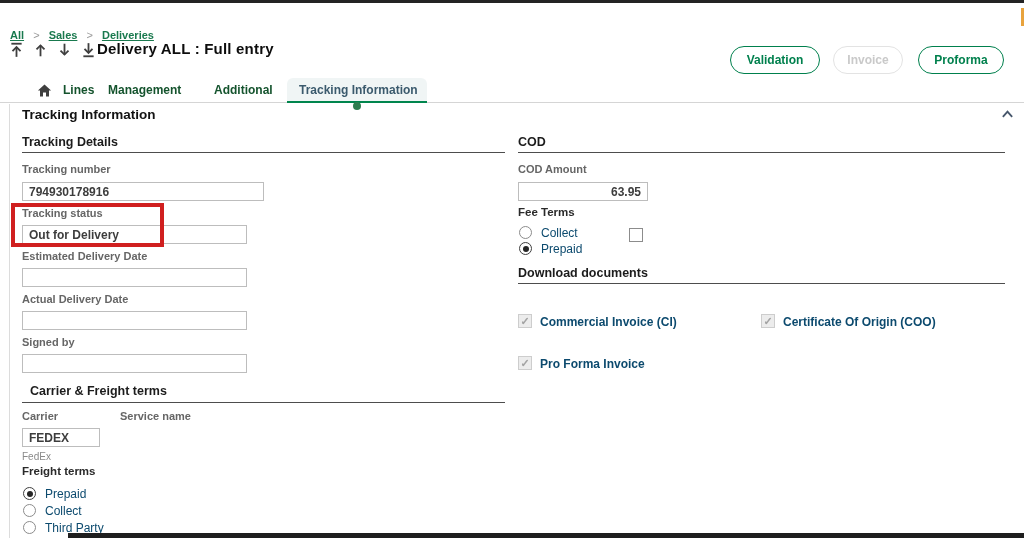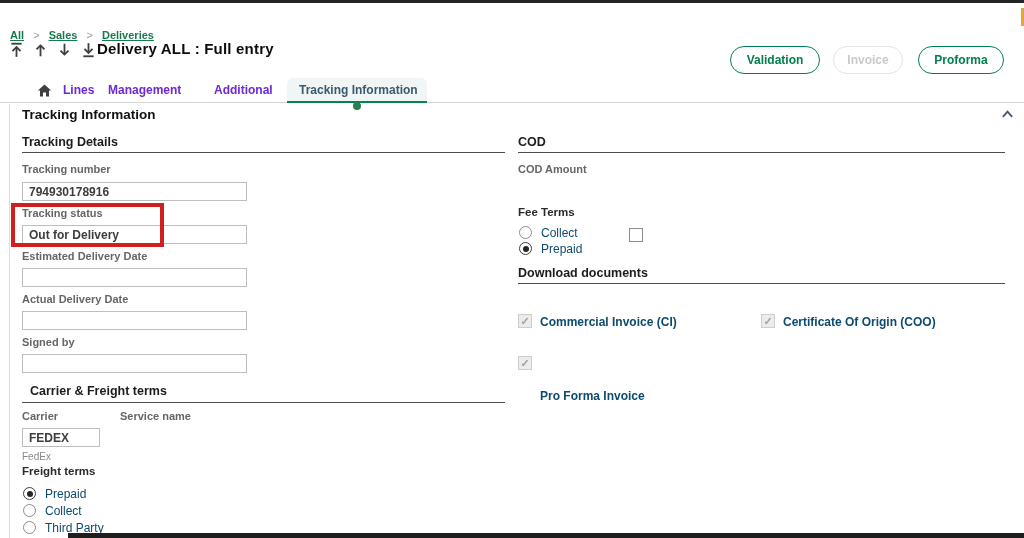--- a/index.html
+++ b/index.html
@@ -28,21 +28,21 @@
   .pill-btn {
     height:28px; border-radius:14px; background:#fff;
     font-size:12px; font-weight:700; text-align:center;
     display:flex; align-items:center; justify-content:center; cursor:pointer;
   }
   .pill-btn.green { border:1.5px solid #00804d; color:#00804d; }
   .pill-btn.disabled { border:1.5px solid #e3e3e3; color:#c9c9c9; cursor:default; }
 
   
   .tabs-line { left:0; top:102px; width:1024px; height:1px; background:#d5d5d5; }
-  .tab { font-size:12px; font-weight:700; color:#6d28d9; cursor:pointer; }
+  .tab { font-size:12px; font-weight:700; color:#14532d; cursor:pointer; }
   .tab-active-bg {
     left:287px; top:78px; width:140px; height:25px;
     background:#f0f5f5; border-radius:6px 6px 0 0;
   }
   .tab-active-label { left:299px; top:83px; font-size:12px; font-weight:700; color:#3b5a6d; cursor:pointer; }
   .tab-underline { left:287px; top:101px; width:140px; height:2px; background:#00854d; }
   .tab-dot { left:353px; top:102px; width:8px; height:8px; border-radius:50%; background:#2e7d4f; }
 
   .left-vline { left:9px; top:104px; width:1px; height:434px; background:#dcdcdc; }
 
@@ -146,21 +146,21 @@
 
   <div class="abs section-title">Tracking Information</div>
   <svg class="abs" style="left:1001px; top:109px; width:13px; height:10px;" viewBox="0 0 14 10">
     <path d="M2 8 L7 2.5 L12 8" fill="none" stroke="#46566b" stroke-width="2"></path>
   </svg>
 
   <div class="abs subheading" style="left:22px; top:135px;">Tracking Details</div>
   <div class="abs rule" style="left:22px; top:152px; width:483px;"></div>
 
   <div class="abs field-label" style="left:22px; top:163px;">Tracking number</div>
-  <input class="tbox" style="left: 22px; top: 182px; width: 225px;" readonly="" value="794930178916">
+  <input class="tbox" style="left: 22px; top: 182px; width: 242px;" readonly="" value="794930178916">
 
   <div class="abs field-label" style="left:22px; top:207px;">Tracking status</div>
   <input class="tbox" style="left: 22px; top: 225px; width: 225px;" readonly="" value="Out for Delivery">
   <div class="abs annotation-box"></div>
 
   <div class="abs field-label" style="left:22px; top:250px;">Estimated Delivery Date</div>
   <input class="tbox" style="left: 22px; top: 268px; width: 225px;" value="">
 
   <div class="abs field-label" style="left:22px; top:293px;">Actual Delivery Date</div>
   <input class="tbox" style="left: 22px; top: 311px; width: 225px;" value="">
@@ -181,35 +181,36 @@
   <div class="abs radio-label" style="left:45px; top:487px;">Prepaid</div>
   <span class="radio" style="left:23px; top:504px;"></span>
   <div class="abs radio-label" style="left:45px; top:504px;">Collect</div>
   <span class="radio" style="left:23px; top:521px;"></span>
   <div class="abs radio-label" style="left:45px; top:521px;">Third Party</div>
 
   <div class="abs subheading" style="left:518px; top:135px;">COD</div>
   <div class="abs rule" style="left:518px; top:152px; width:487px;"></div>
 
   <div class="abs field-label" style="left:518px; top:163px;">COD Amount</div>
+  <input class="tbox num" style="left: 518px; top: 182px; width: 130px;" readonly="" value="63.95">
 
   <div class="abs group-label" style="left:518px; top:206px;">Fee Terms</div>
   <span class="radio" style="left:519px; top:226px;"></span>
   <div class="abs radio-label" style="left:541px; top:226px;">Collect</div>
   <span class="radio selected" style="left:519px; top:242px;"></span>
   <div class="abs radio-label" style="left:541px; top:242px;">Prepaid</div>
 
   <span class="checkbox" style="left:629px; top:228px;"></span>
 
   <div class="abs subheading" style="left:518px; top:266px;">Download documents</div>
   <div class="abs rule" style="left:518px; top:283px; width:487px;"></div>
 
   <span class="checkbox disabled" style="left:518px; top:314px;">✓</span>
   <div class="abs check-label-disabled" style="left:540px; top:315px;">Commercial Invoice (CI)</div>
 
   <span class="checkbox disabled" style="left:761px; top:314px;">✓</span>
   <div class="abs check-label-disabled" style="left:783px; top:315px;">Certificate Of Origin (COO)</div>
 
   <span class="checkbox disabled" style="left:518px; top:356px;">✓</span>
-  <div class="abs check-label-disabled" style="left:540px; top:357px;margin-top:32px;">Pro Forma Invoice</div>
+  <div class="abs check-label-disabled" style="left:540px; top:357px;">Pro Forma Invoice</div>
 
   <div class="abs bottom-border"></div>
 </div>
 
 </body></html>

